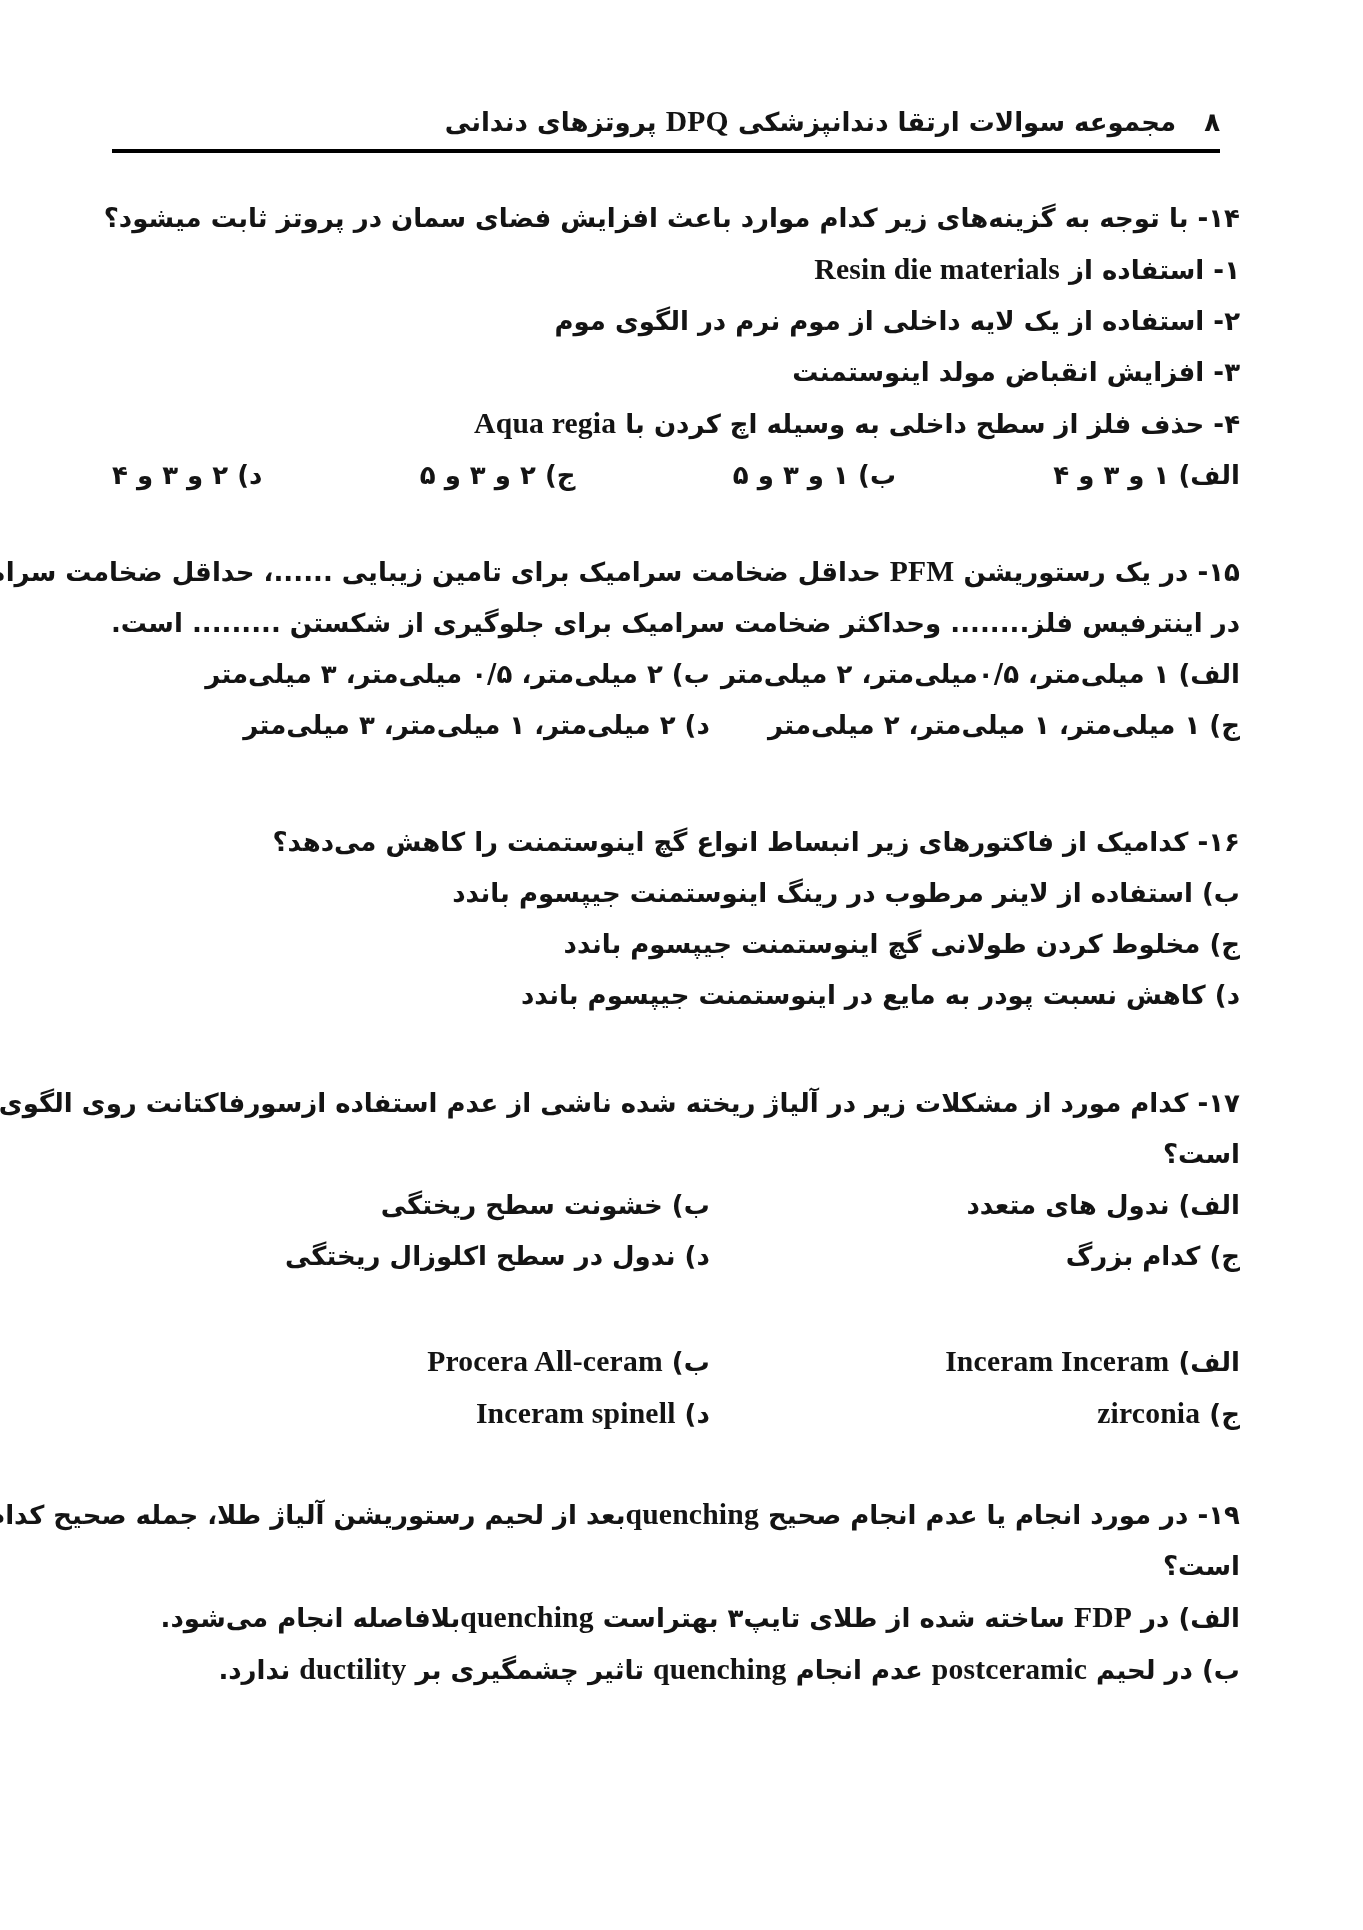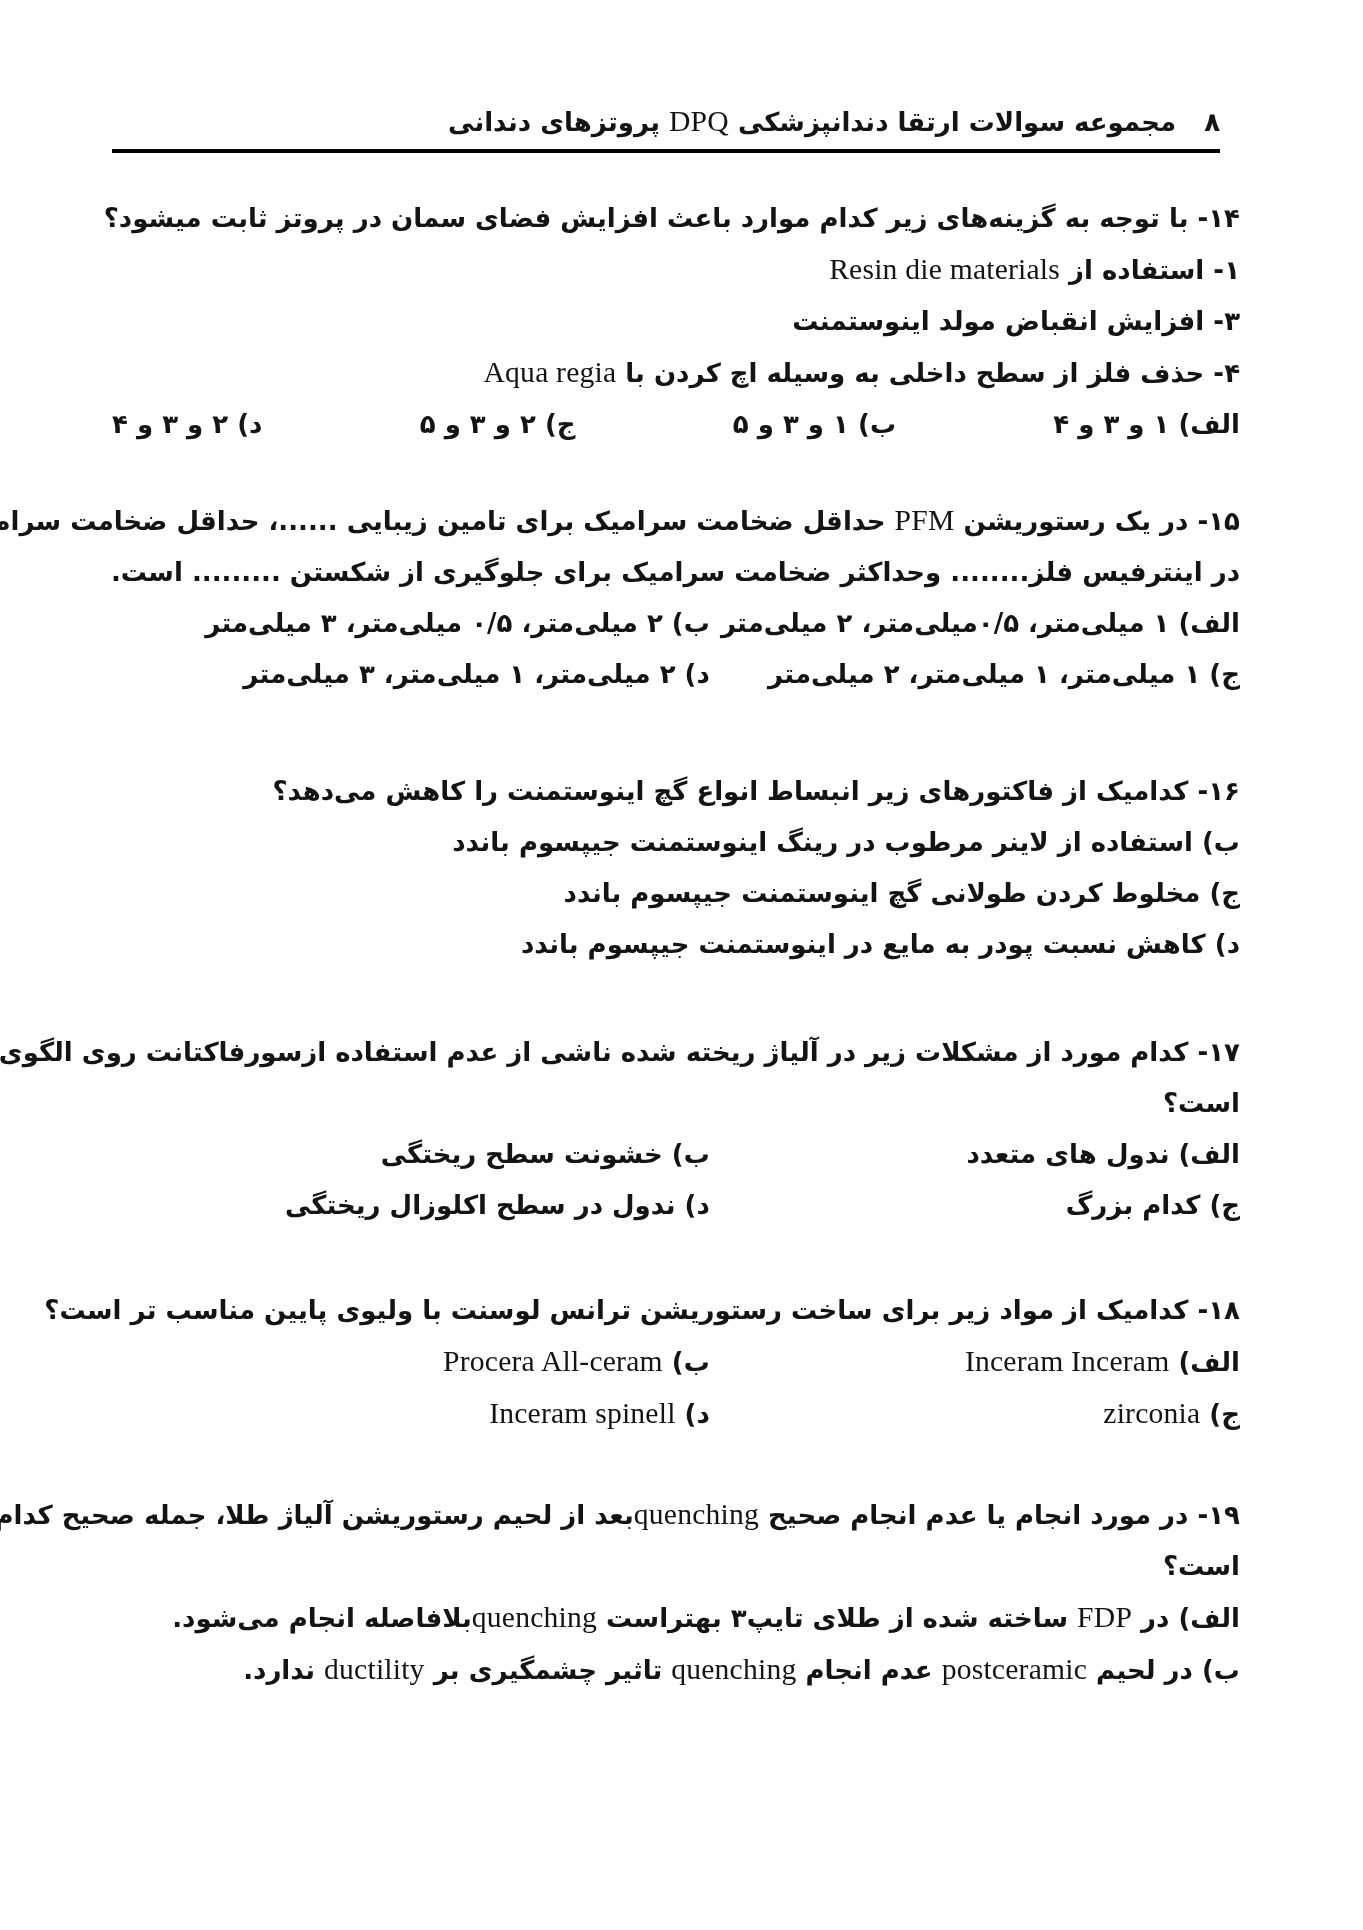--- a/index.html
+++ b/index.html
@@ -14,21 +14,21 @@
     direction: rtl;
     font-family: "DejaVu Sans", sans-serif;
     font-weight: bold;
     font-size: 26px;
     color: #141414;
     overflow: hidden;
   }
   .latin {
     font-family: "Liberation Serif", "DejaVu Serif", serif;
     font-size: 1.14em;
-    font-weight: normal;
+    font-weight: bold;
     letter-spacing: 0.2px;
   }
   .header {
     display: flex;
     align-items: baseline;
     margin-top: 98px;
     margin-left: 28px;
     margin-right: 20px;
     line-height: 46px;
     font-size: 26px;
@@ -68,20 +68,21 @@
 
   <div class="header">
     <div class="pagenum">۸</div>
     <div class="htitle">مجموعه سوالات ارتقا دندانپزشکی <span class="latin">DPQ</span> پروتزهای دندانی</div>
   </div>
   <div class="rule"></div>
 
   <section class="q mt-q14">
     <div class="ln">۱۴- با توجه به گزینه‌های زیر کدام موارد باعث افزایش فضای سمان در پروتز ثابت میشود؟</div>
     <div class="ln">۱- استفاده از <span class="latin">Resin die materials</span></div>
+    <div class="ln">۲- استفاده از یک لایه داخلی از موم نرم در الگوی موم</div>
     <div class="ln">۳- افزایش انقباض مولد اینوستمنت</div>
     <div class="ln">۴- حذف فلز از سطح داخلی به وسیله اچ کردن با <span class="latin">Aqua regia</span></div>
     <div class="row4">
       <div class="cell">الف) ۱ و ۳ و ۴</div>
       <div class="cell">ب) ۱ و ۳ و ۵</div>
       <div class="cell">ج) ۲ و ۳ و ۵</div>
       <div class="cell">د) ۲ و ۳ و ۴</div>
     </div>
   </section>
 
@@ -112,21 +113,20 @@
       <div class="col-r ln">الف) ندول های متعدد</div>
       <div class="col-l ln">ب) خشونت سطح ریختگی</div>
     </div>
     <div class="row2">
       <div class="col-r ln">ج) کدام بزرگ</div>
       <div class="col-l ln">د) ندول در سطح اکلوزال ریختگی</div>
     </div>
   </section>
 
   <section class="q mt-q18">
-    <div class="ln">۱۸- کدامیک از مواد زیر برای ساخت رستوریشن ترانس لوسنت با ولیوی پایین مناسب تر است؟</div>
     <div class="row2">
       <div class="col-r ln">الف) <span class="latin">Inceram Inceram</span></div>
       <div class="col-l ln">ب) <span class="latin">Procera All-ceram</span></div>
     </div>
     <div class="row2">
       <div class="col-r ln">ج) <span class="latin">zirconia</span></div>
       <div class="col-l ln">د) <span class="latin">Inceram spinell</span></div>
     </div>
   </section>
 

